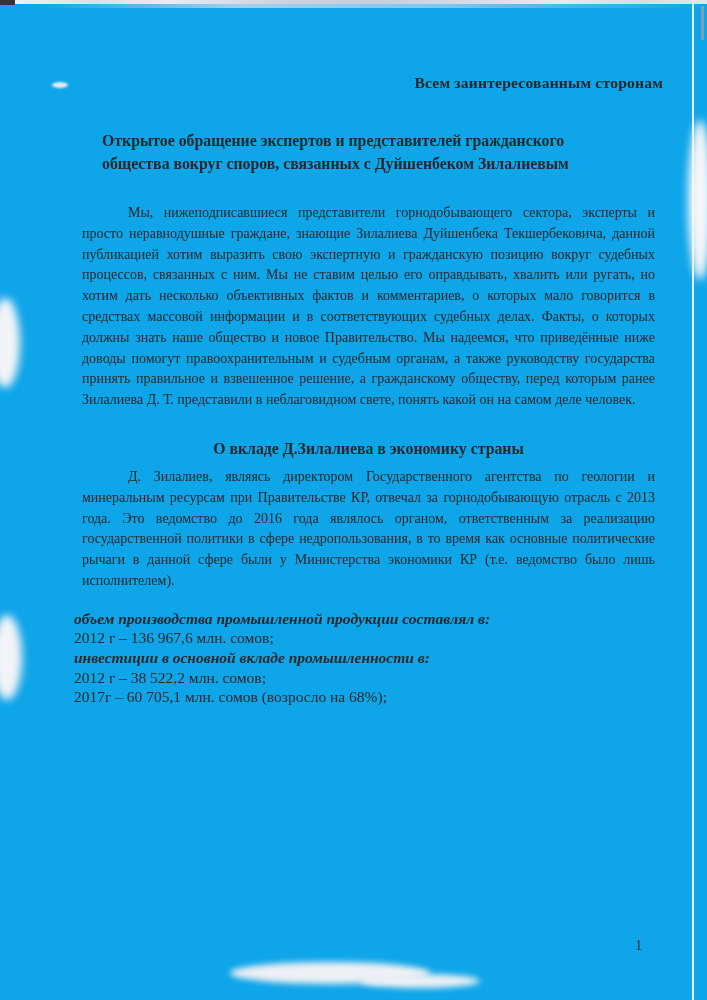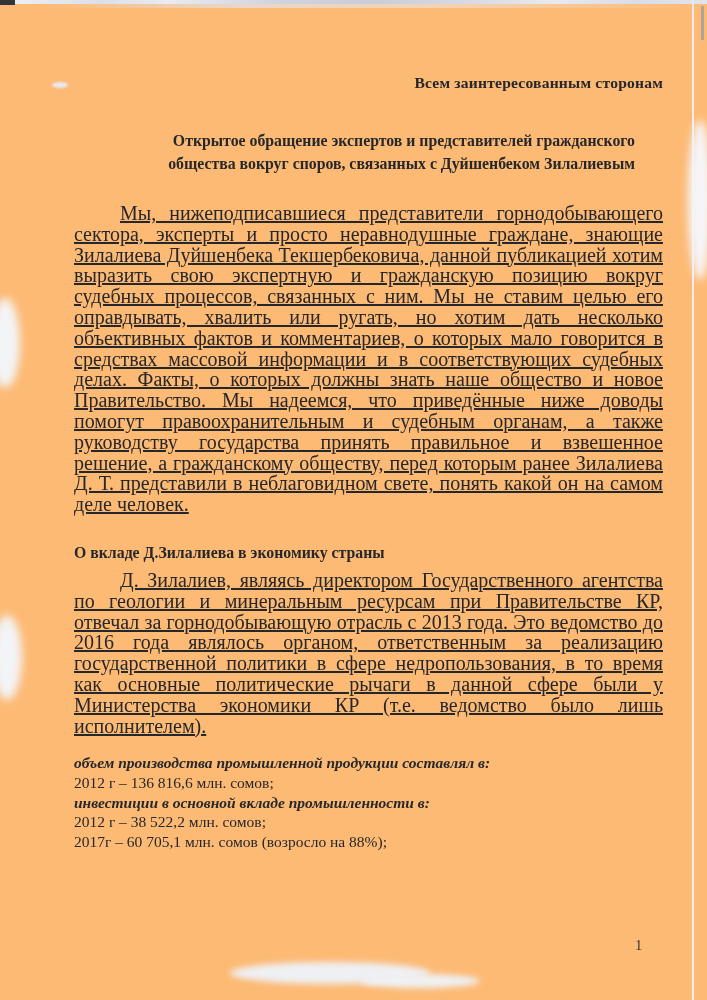--- a/index.html
+++ b/index.html
@@ -1,58 +1,57 @@
 <!DOCTYPE html>
 <html><head>
 <meta charset="utf-8">
 <style>
   html, body { margin: 0; padding: 0; background: #ffffff; }
   .page {
     position: relative;
     width: 707px;
     height: 1000px;
-    background: #fdba74;
+    background: #0ea5e9;
     font-family: "Liberation Serif", serif;
     color: #26272b;
     overflow: hidden;
   }
   .content {
     position: absolute;
     left: 74px;
     top: 0;
     width: 589px;
   }
   .recipient {
     margin-top: 74px;
     text-align: right;
     font-weight: bold;
     font-size: 15.6px;
     letter-spacing: 0.2px;
   }
   .doc-title {
     margin-top: 37px;
     padding: 0 28px;
-    text-align: right;
+    text-align: left;
     font-weight: bold;
     font-size: 15.8px;
     line-height: 23px;
   }
   .para {
-    margin: 0;
+    margin: 8px;
     text-align: justify;
-    font-size: 20px;
+    font-size: 14px;
     line-height: 20.8px;
     text-indent: 46px;
-    text-decoration: underline;
   }
   .intro { margin-top: 28px; }
   .sec-heading {
     margin-top: 27px;
     margin-bottom: 7px;
-    text-align: left;
+    text-align: center;
     font-weight: bold;
     font-size: 15.8px;
     line-height: 21px;
   }
   .stats {
     margin-top: 17px;
     font-size: 15.5px;
     line-height: 19.6px;
   }
   .stat-heading {
@@ -114,27 +113,27 @@
 
     <div class="sec-heading">О вкладе Д.Зилалиева в экономику страны</div>
 
     <p class="para">Д. Зилалиев, являясь директором Государственного агентства по геологии и минеральным ресурсам при Правительстве КР, отвечал за горнодобывающую отрасль с 2013 года. Это ведомство до 2016 года являлось органом, ответственным за реализацию государственной политики в сфере недропользования, в то время как основные политические рычаги в данной сфере были у Министерства экономики КР (т.е. ведомство было лишь исполнителем).</p>
 
 
     <div class="stats">
 
       <div class="stat-group">
         <div class="stat-heading">объем производства промышленной продукции составлял в:</div>
-        <div class="stat-line">2012 г –  136 816,6 млн. сомов;</div>
+        <div class="stat-line">2012 г –  136 967,6 млн. сомов;</div>
       </div>
 
       <div class="stat-group">
         <div class="stat-heading">инвестиции в основной вкладе промышленности в:</div>
         <div class="stat-line">2012 г – 38 522,2 млн. сомов;</div>
-        <div class="stat-line">2017г – 60 705,1 млн. сомов (возросло на 88%);</div>
+        <div class="stat-line">2017г – 60 705,1 млн. сомов (возросло на 68%);</div>
       </div>
 
 
     </div>
   </div>
 
   <div class="page-number">1</div>
 
 </div>
 

